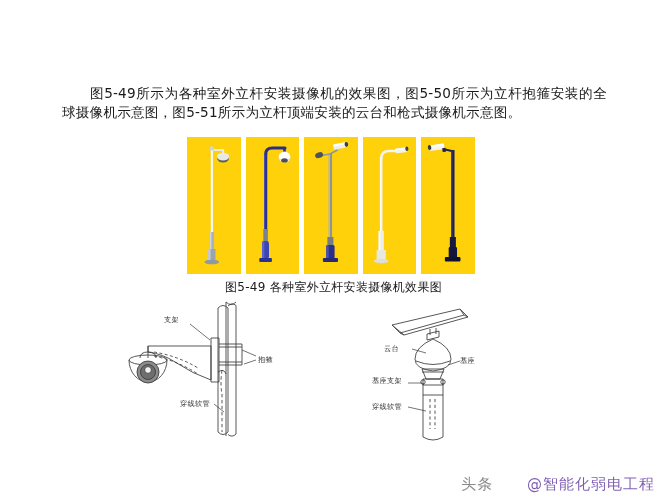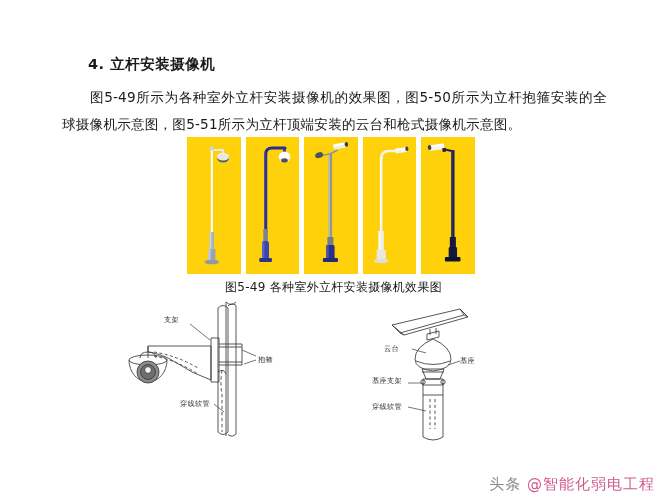--- a/index.html
+++ b/index.html
@@ -16,21 +16,21 @@
   
   .heading{
     position:absolute;left:88px;top:55px;
     font-size:14.5px;font-weight:bold;letter-spacing:.5px;
     white-space:nowrap;
   }
 
   
   .para{
     position:absolute;left:62px;top:84px;width:545px;
-    font-size:13.6px;line-height:27px;
+    font-size:13.6px;line-height:19px;
     text-align:justify;
     text-indent:28px;
     letter-spacing:.2px;
   }
 
   
   .photo-strip{
     position:absolute;left:187px;top:137px;
     width:288px;height:137px;
     display:flex;gap:5px;
@@ -63,28 +63,27 @@
     font-family:"DejaVu Sans","Liberation Sans",sans-serif;
     font-size:7.2px;fill:#333;letter-spacing:.3px;
   }
 
   
   .watermark{
     position:absolute;right:12px;bottom:6px;
     font-size:15px;color:#5f5f5f;
     opacity:.72;white-space:nowrap;letter-spacing:1px;
   }
-  .wm-tag{color:#be185d;}
+  .wm-tag{color:#4c1d95;margin-left:28px;}
 </style>
 </head>
 <body>
 
 <div class="page">
 
-  <div class="heading">4. 立杆安装摄像机</div>
 
   <div class="para">图5-49所示为各种室外立杆安装摄像机的效果图，图5-50所示为立杆抱箍安装的全球摄像机示意图，图5-51所示为立杆顶端安装的云台和枪式摄像机示意图。</div>
 
   <div class="photo-strip">
 
     <div class="photo">
       <svg width="100%" height="137" viewBox="0 0 55 137" preserveAspectRatio="none">
         <rect x="24.5" y="12" width="2.2" height="100" fill="#f4f4f0"></rect>
         <rect x="24.5" y="12" width="0.9" height="100" fill="#ffffff"></rect>
         <rect x="23.2" y="95" width="4.6" height="22" fill="#aab3bb"></rect>

